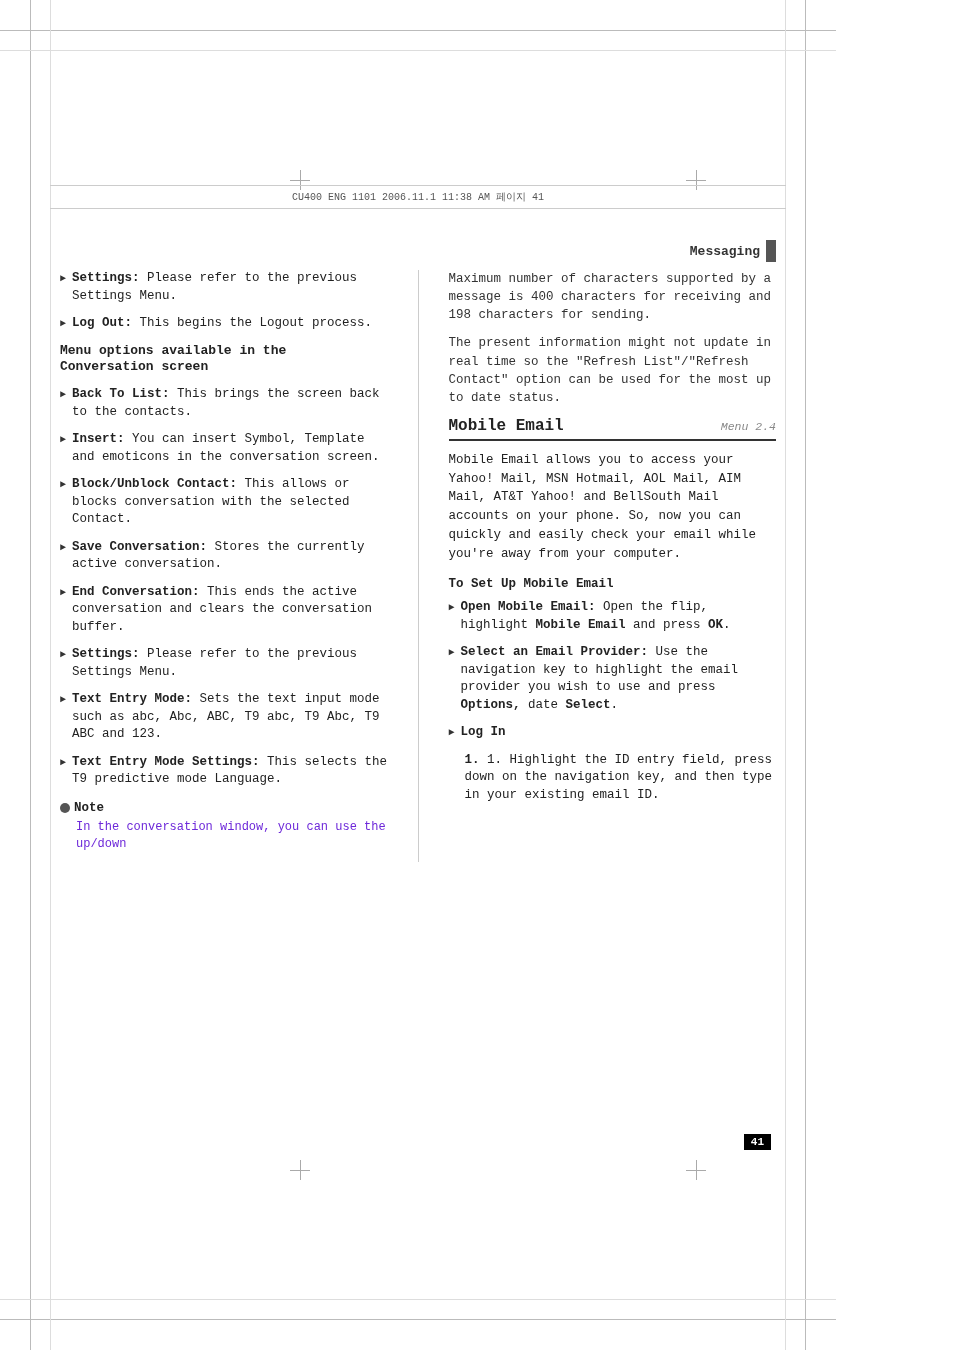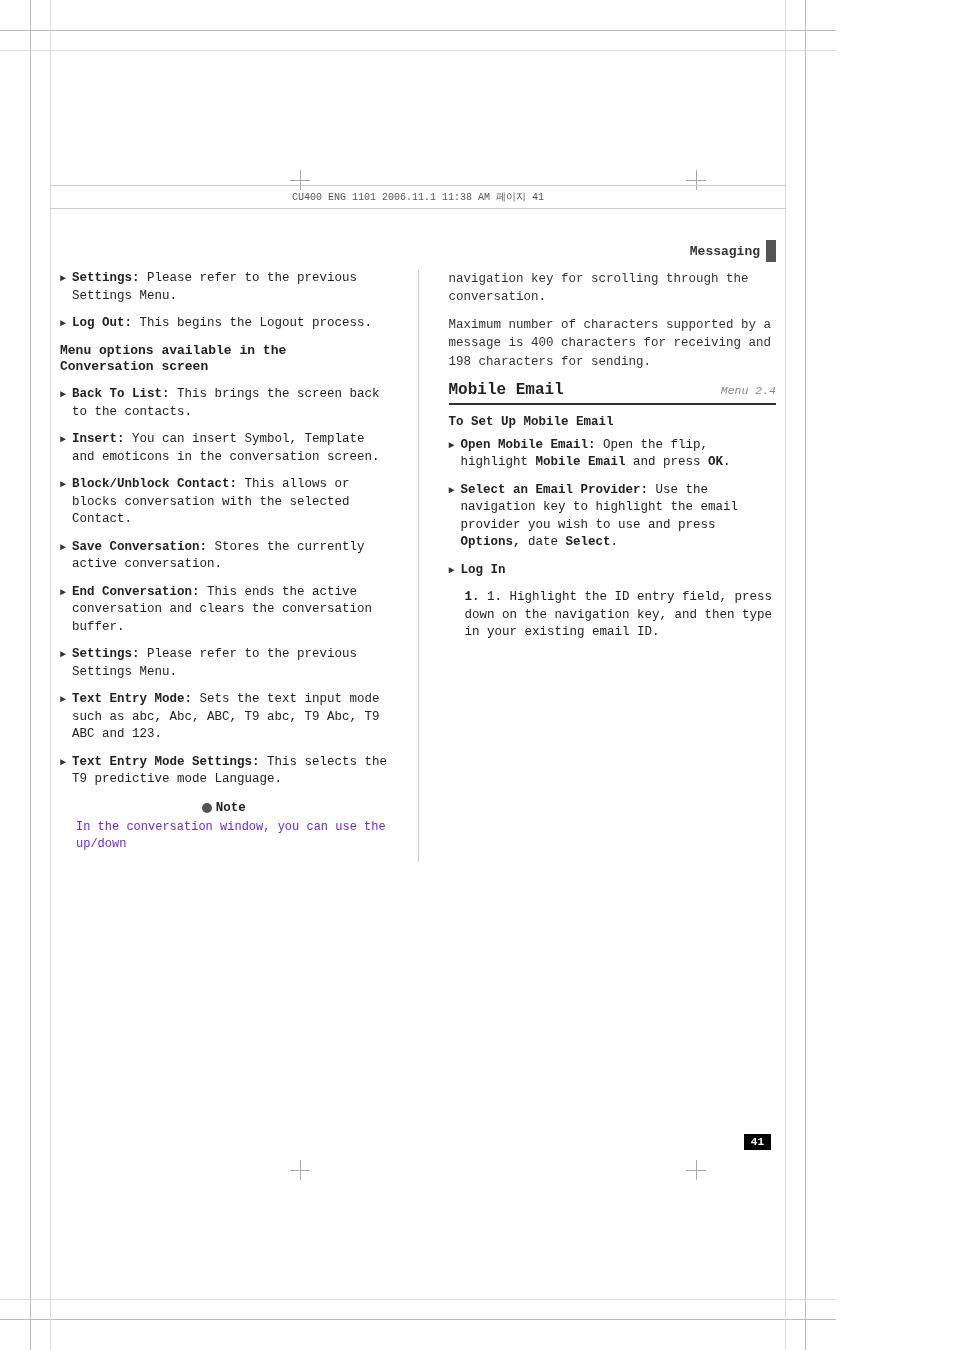--- a/index.html
+++ b/index.html
@@ -119,21 +119,20 @@
       margin-bottom: 8px;
     }
 
     .note-title {
       font-weight: bold;
       font-size: 12.5px;
       display: flex;
       align-items: center;
       gap: 4px;
       margin-bottom: 4px;
-      justify-content: center;
     }
 
     .note-dot {
       width: 10px;
       height: 10px;
       background: #555;
       border-radius: 50%;
       display: inline-block;
       flex-shrink: 0;
     }
@@ -427,28 +426,29 @@
         </div>
         <div class="note-text">In the conversation window, you can use the up/down</div>
       </div>
 
     </div>
 
     <div class="col-divider"></div>
 
     <div class="right-col">
 
-      <div class="right-text-block">navigation key for scrolling through the conversation.</div>
       <div class="right-text-block">Maximum number of characters supported by a message is 400 characters for receiving and 198 characters for sending.</div>
+      <div class="right-text-block">The present information might not update in real time so the "Refresh List"/"Refresh Contact" option can be used for the most up to date status.</div>
 
       <div class="mobile-email-header">
         <span class="mobile-email-title">Mobile Email</span>
         <span class="mobile-email-menu">Menu 2.4</span>
       </div>
 
+      <div class="mobile-email-desc">Mobile Email allows you to access your Yahoo! Mail, MSN Hotmail, AOL Mail, AIM Mail, AT&amp;T Yahoo! and BellSouth Mail accounts on your phone. So, now you can quickly and easily check your email while you're away from your computer.</div>
 
       <div class="sub-section-heading">To Set Up Mobile Email</div>
 
       <div class="bullet-item">
         <span class="bullet-arrow">►</span>
         <span class="bullet-text">
           <b>Open Mobile Email:</b><span> Open the flip, highlight </span><b>Mobile Email</b><span> and press </span><b>OK</b><span>.</span>
         </span>
       </div>
 

